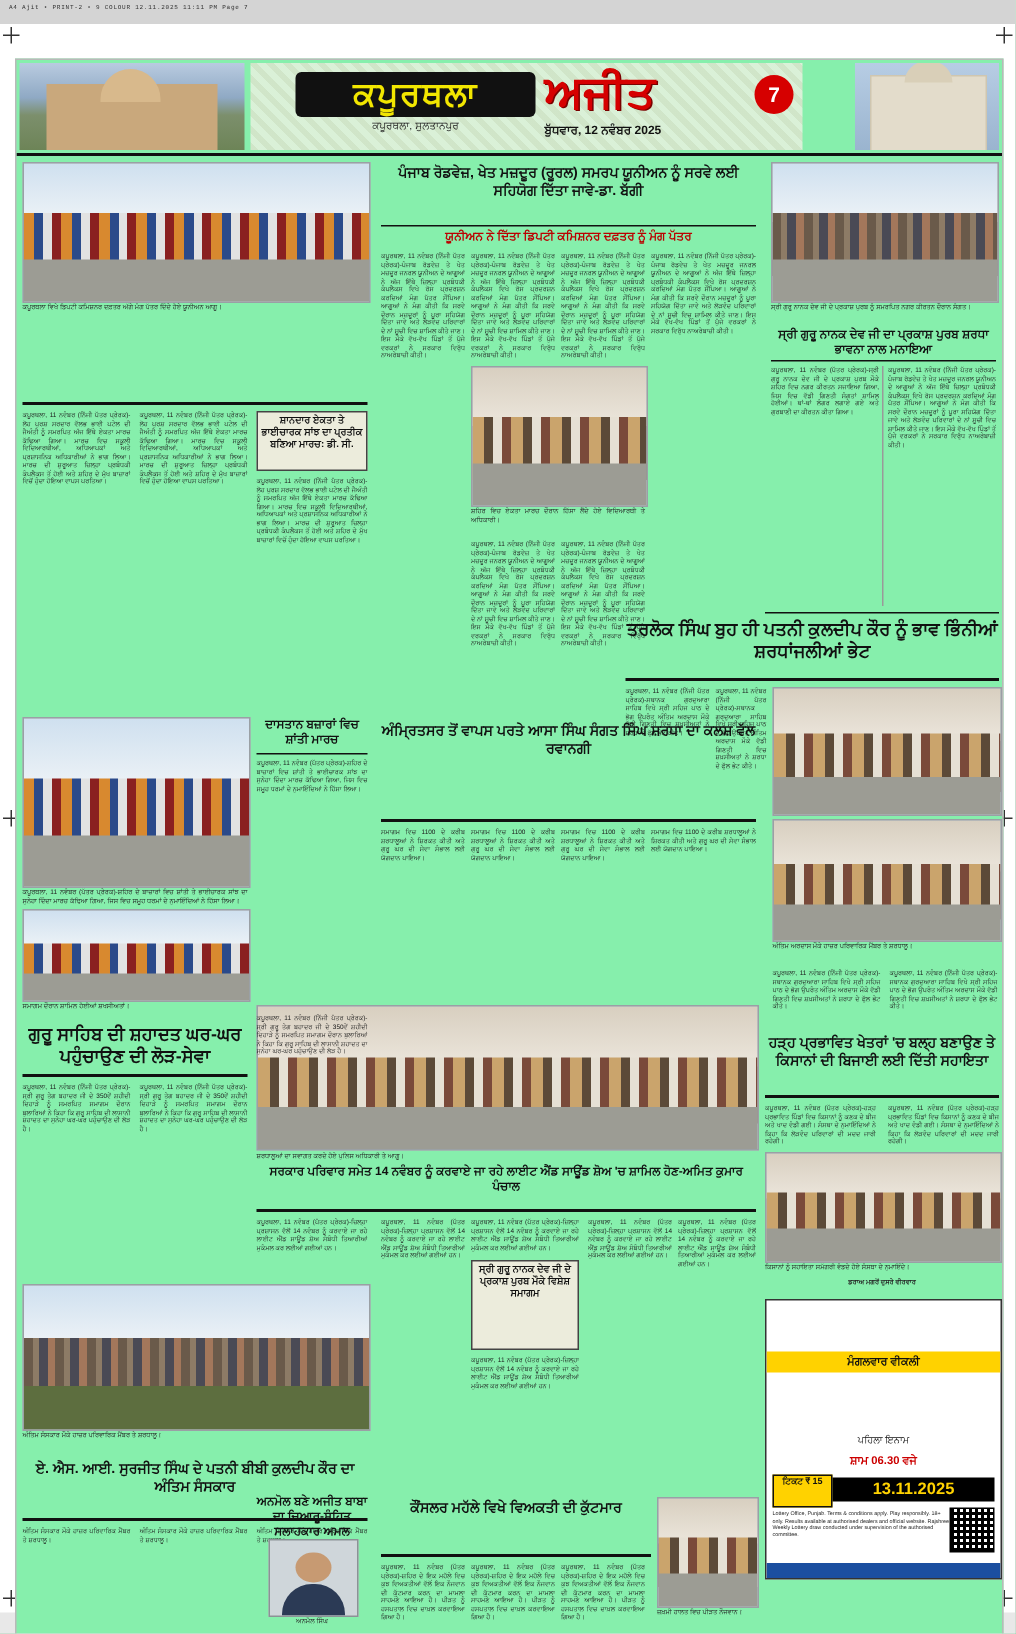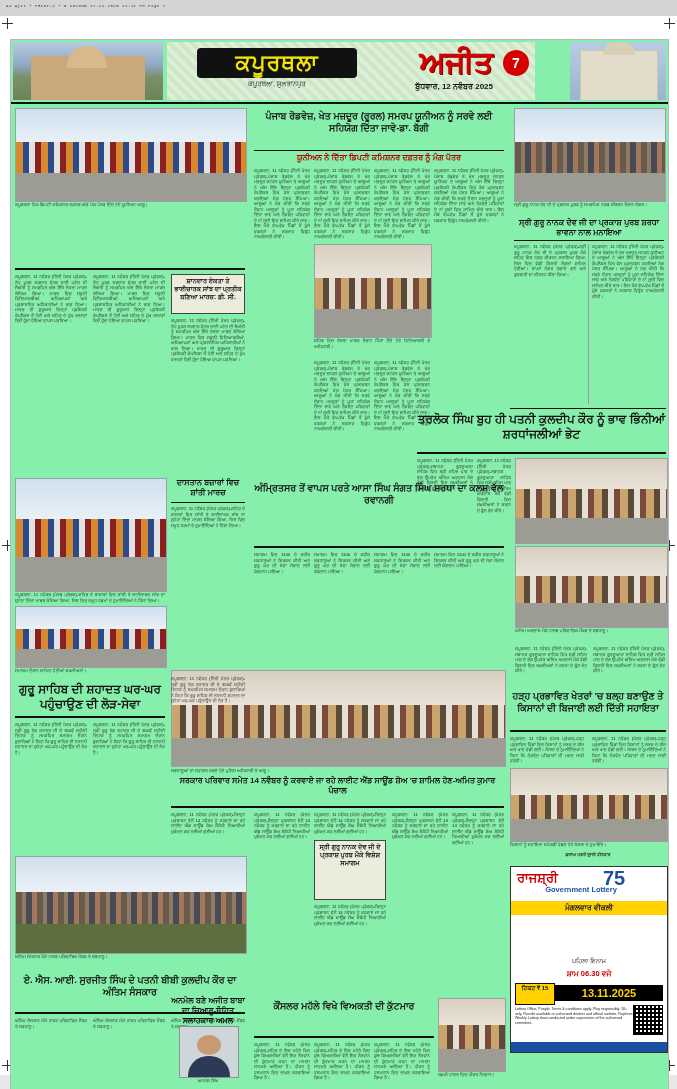--- a/index.html
+++ b/index.html
@@ -44,25 +44,25 @@
   .mh-deco{position:absolute;left:0;top:0;width:368px;height:58px;
      background:
        repeating-linear-gradient(45deg,#e9e2d2 0 4px,#f6f1e6 4px 8px);
      opacity:.75;}
   .kapurthala{
     position:absolute;left:30px;top:6px;width:160px;height:30px;background:#111;border-radius:4px;
     color:#f2e600;font-size:22px;font-weight:bold;text-align:center;line-height:30px;letter-spacing:1px;
   }
   .ajit{
     position:absolute;left:196px;top:3px;width:130px;height:34px;color:#d60000;font-size:30px;
-    font-weight:bold;text-align:right;line-height:34px;
+    font-weight:bold;text-align:left;line-height:34px;
     text-shadow:1px 1px 0 #7a0000;
   }
   .mh-sub1{position:absolute;left:30px;top:38px;width:160px;text-align:center;font-size:7px;color:#222;}
-  .mh-sub2{position:absolute;left:196px;top:40px;width:130px;text-align:right;font-size:8px;color:#111;font-weight:bold;}
+  .mh-sub2{position:absolute;left:196px;top:40px;width:130px;text-align:left;font-size:8px;color:#111;font-weight:bold;}
   .pagecircle{
     position:absolute;left:336px;top:8px;width:26px;height:26px;border-radius:50%;background:#d60000;
     color:#fff;text-align:center;line-height:26px;font-size:14px;font-weight:bold;
   }
 
   
   .photo{position:absolute;background:#b9bfc4;overflow:hidden;border:1px solid #9aa0a5;}
   .photo .sky{position:absolute;left:0;top:0;right:0;height:42%;background:linear-gradient(#cfe0ef,#eef3f7)}
   .photo .ground{position:absolute;left:0;bottom:0;right:0;height:30%;background:#9c9c94}
   .photo .crowd{position:absolute;left:0;bottom:18%;right:0;height:46%;
@@ -314,25 +314,20 @@
     <div class="col" style="left:499px;top:696px;width:74px;height:28px;">ਕਪੂਰਥਲਾ, 11 ਨਵੰਬਰ (ਪੱਤਰ ਪ੍ਰੇਰਕ)-ਹੜ੍ਹ ਪ੍ਰਭਾਵਿਤ ਪਿੰਡਾਂ ਵਿਚ ਕਿਸਾਨਾਂ ਨੂੰ ਕਣਕ ਦੇ ਬੀਜ ਅਤੇ ਖਾਦ ਵੰਡੀ ਗਈ। ਸੰਸਥਾ ਦੇ ਨੁਮਾਇੰਦਿਆਂ ਨੇ ਕਿਹਾ ਕਿ ਲੋੜਵੰਦ ਪਰਿਵਾਰਾਂ ਦੀ ਮਦਦ ਜਾਰੀ ਰਹੇਗੀ।</div>
     <div class="col" style="left:581px;top:696px;width:74px;height:28px;">ਕਪੂਰਥਲਾ, 11 ਨਵੰਬਰ (ਪੱਤਰ ਪ੍ਰੇਰਕ)-ਹੜ੍ਹ ਪ੍ਰਭਾਵਿਤ ਪਿੰਡਾਂ ਵਿਚ ਕਿਸਾਨਾਂ ਨੂੰ ਕਣਕ ਦੇ ਬੀਜ ਅਤੇ ਖਾਦ ਵੰਡੀ ਗਈ। ਸੰਸਥਾ ਦੇ ਨੁਮਾਇੰਦਿਆਂ ਨੇ ਕਿਹਾ ਕਿ ਲੋੜਵੰਦ ਪਰਿਵਾਰਾਂ ਦੀ ਮਦਦ ਜਾਰੀ ਰਹੇਗੀ।</div>
     <div class="photo indoor" style="left:499px;top:728px;width:156px;height:72px;">
       <div class="sky"></div>
         <div class="crowd"></div>
         <div class="ground"></div>
     </div>
     <div class="cap" style="left:499px;top:802px;width:156px;">ਕਿਸਾਨਾਂ ਨੂੰ ਸਹਾਇਤਾ ਸਮੱਗਰੀ ਵੰਡਦੇ ਹੋਏ ਸੰਸਥਾ ਦੇ ਨੁਮਾਇੰਦੇ।</div>
 
     <div class="ad">
-      <div class="ad-top">
-        <div class="ad-rajshree">ਰਾਜਸ਼੍ਰੀ</div>
-        <div class="ad-75">75</div>
-        <div class="ad-govt">Government Lottery</div>
-      </div>
       <div class="ad-band">
         <span>ਮੰਗਲਵਾਰ ਵੀਕਲੀ</span>
       </div>
       <div class="ad-sub">ਪਹਿਲਾ ਇਨਾਮ</div>
       <div class="ad-time">ਸ਼ਾਮ 06.30 ਵਜੇ</div>
       <div class="ad-tick">ਟਿਕਟ ₹ 15</div>
       <div class="ad-date">13.11.2025</div>
       <div class="ad-fine">Lottery Office, Punjab. Terms &amp; conditions apply. Play responsibly. 18+ only. Results available at authorised dealers and official website. Rajshree Weekly Lottery draw conducted under supervision of the authorised committee.</div>
       <div class="ad-qr"></div>
       <div class="ad-bottombar"></div>

